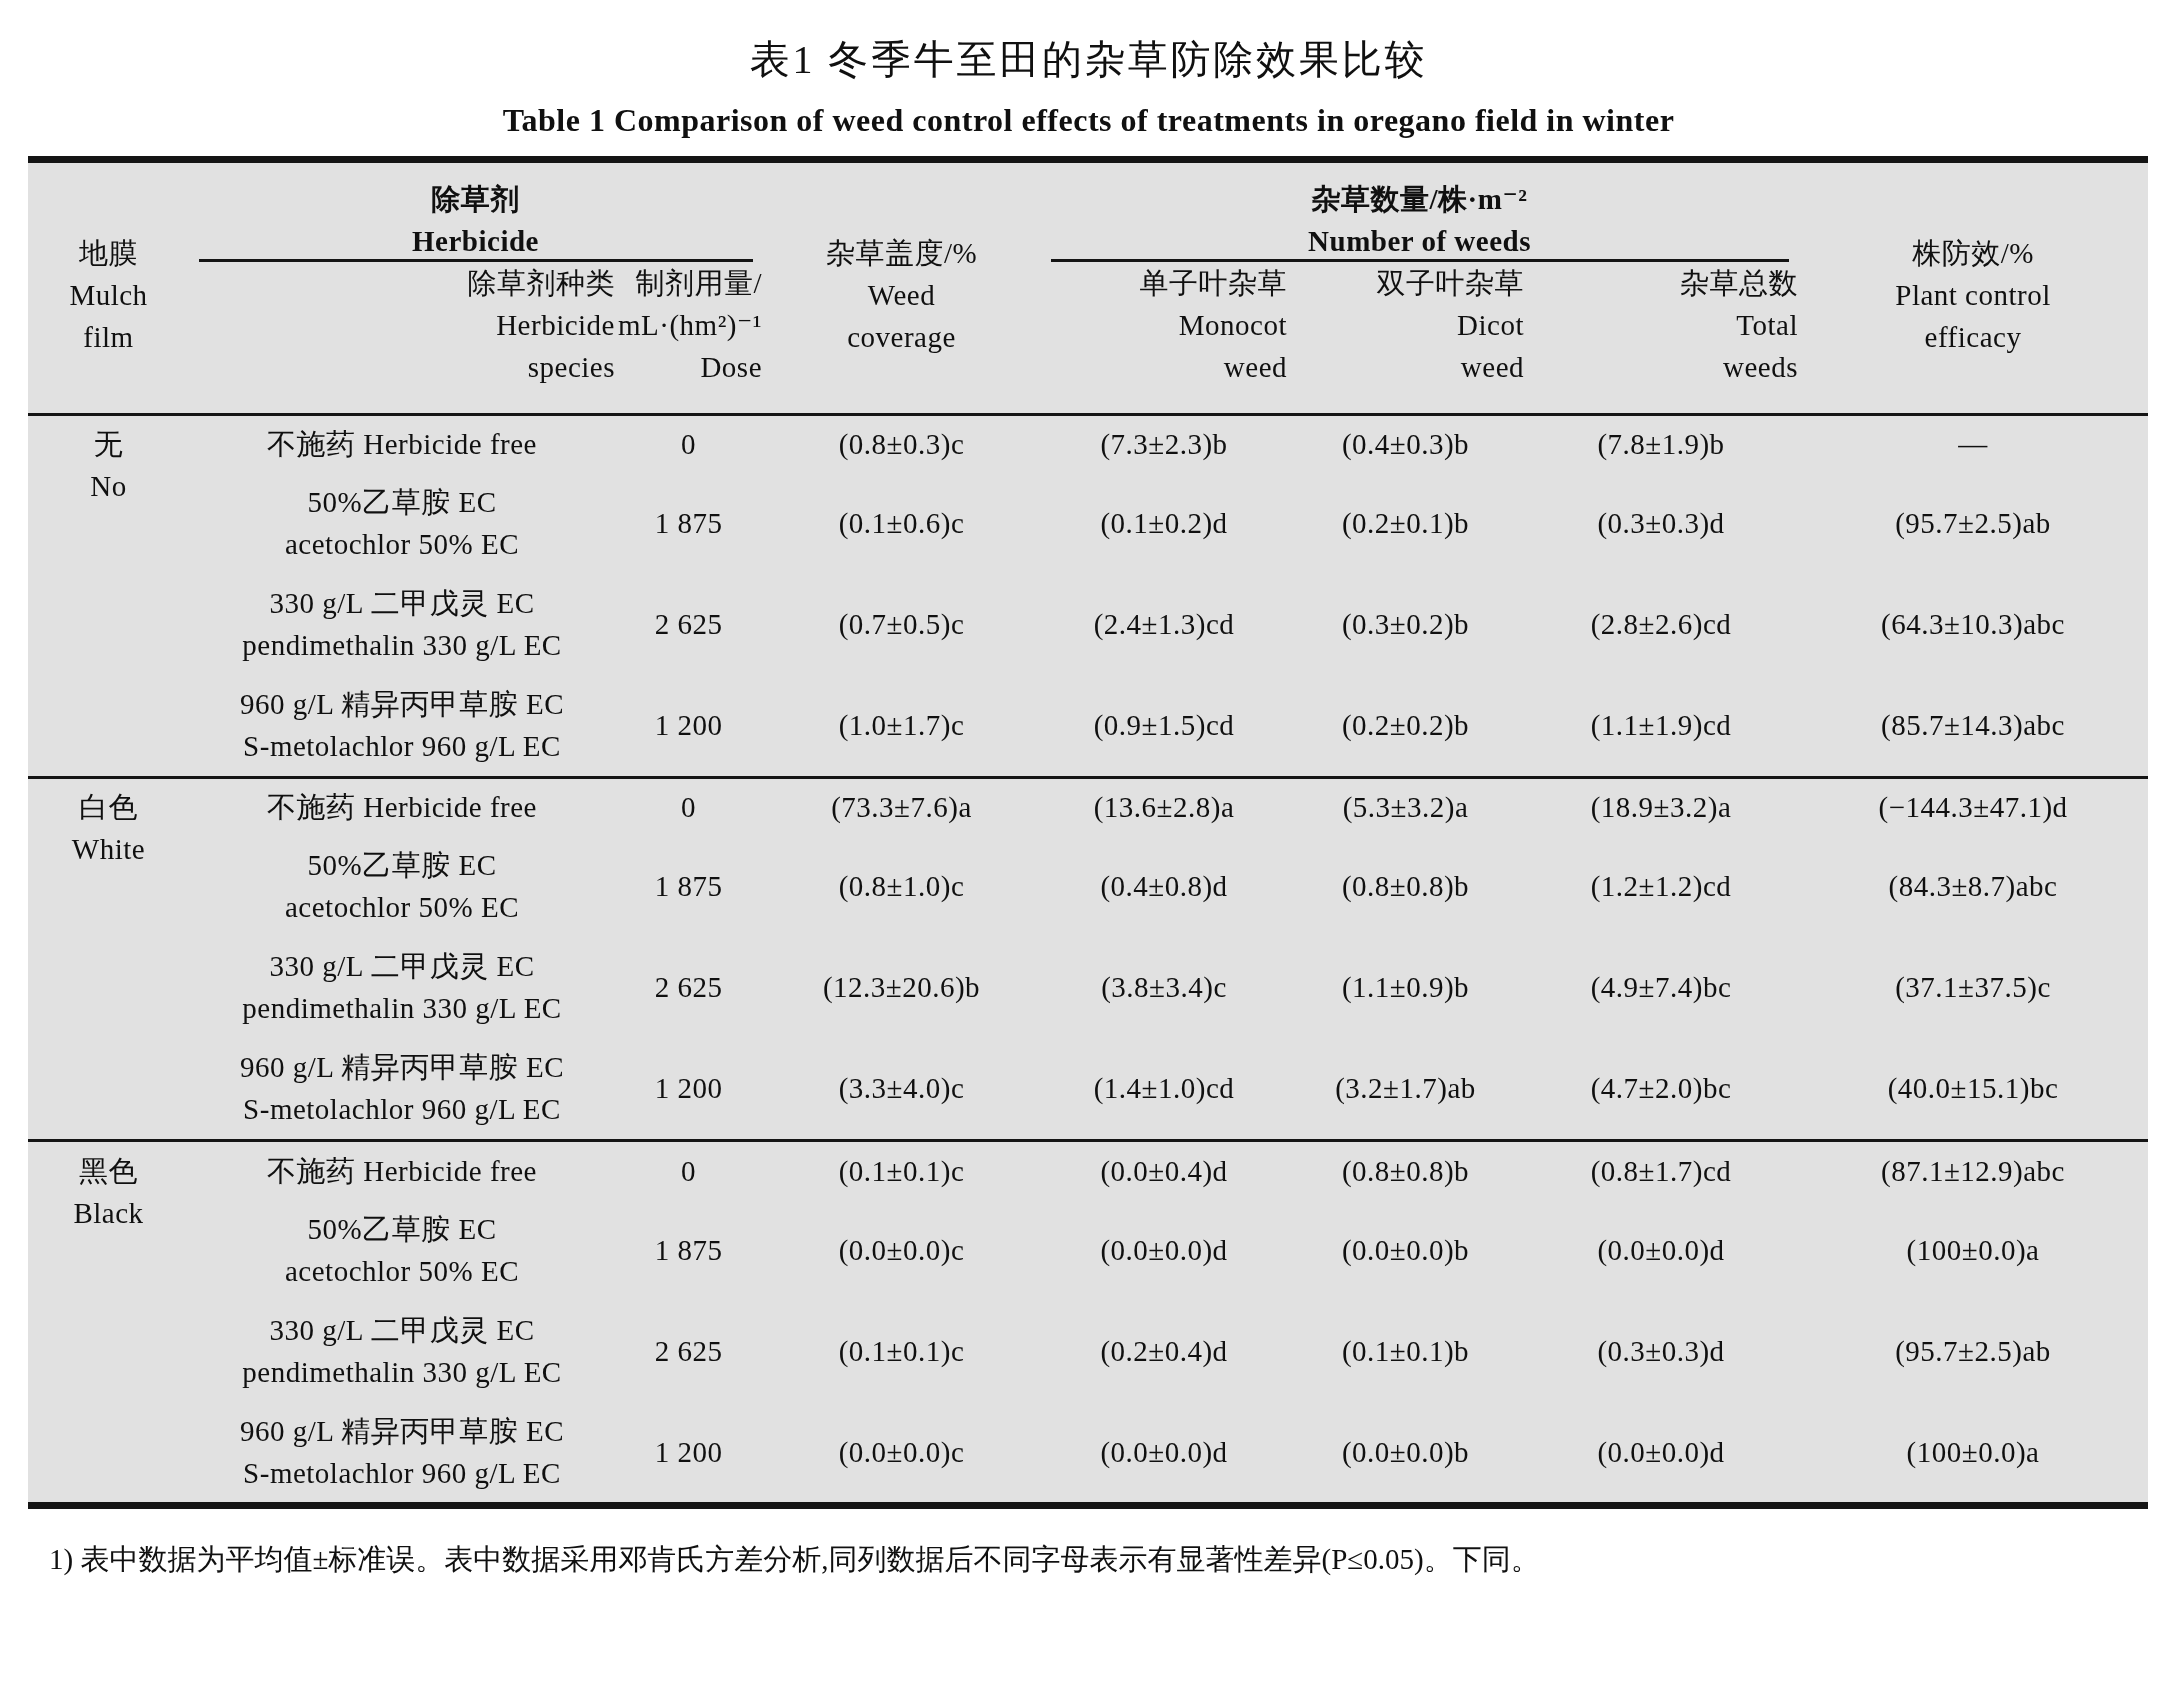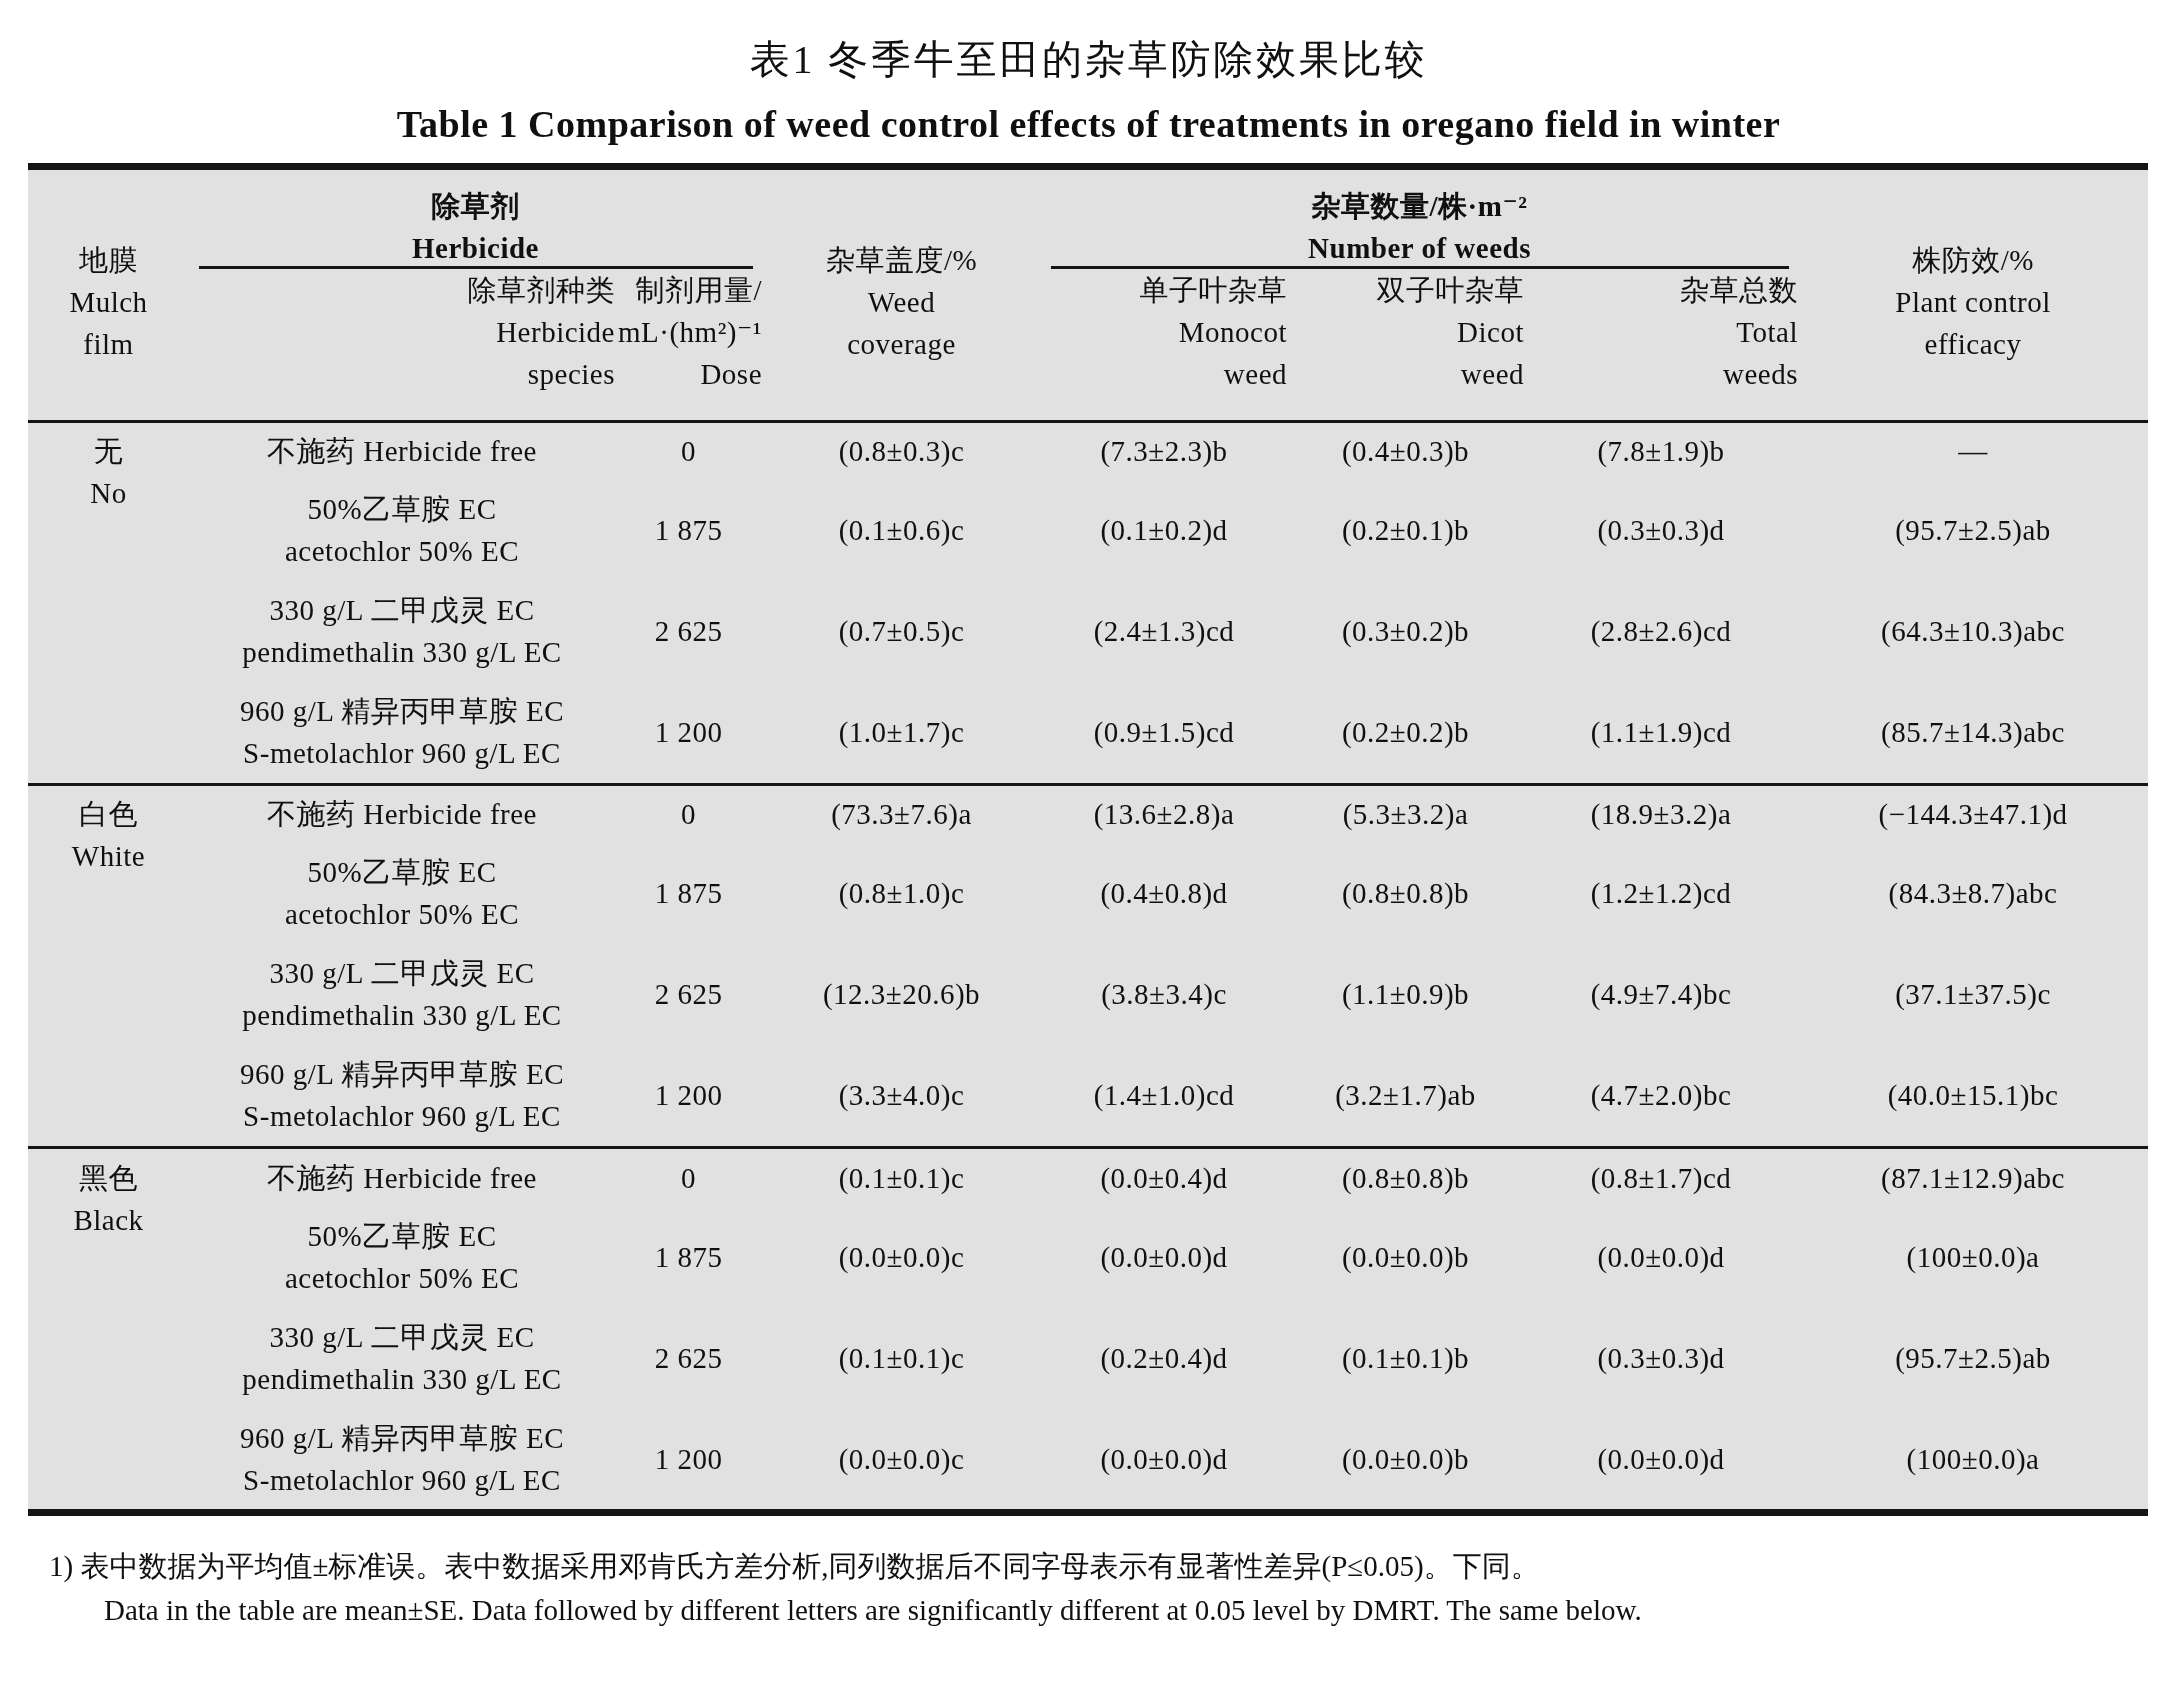--- a/index.html
+++ b/index.html
@@ -7,21 +7,21 @@
     width:2177px; height:1691px;
     background:#ffffff; color:#101010;
     font-family:"Liberation Serif","DejaVu Serif",serif;
     overflow:hidden;
   }
   .title-zh {
     text-align:center; font-weight:normal; font-size:40px;
     letter-spacing:2.8px; padding-top:32px;
   }
   .title-en {
-    text-align:center; font-weight:bold; font-size:38px;
+    text-align:center; font-weight:bold; font-size:32px;
     margin-top:15px; letter-spacing:0.5px;
   }
   table.weed {
     width:2120px; margin:17px 28px 0 28px;
     border-collapse:collapse; table-layout:fixed;
     background:#e1e1e1;
     border-top:7.6px solid #151515;
     border-bottom:7.6px solid #151515;
     font-size:29px;
   }
@@ -233,15 +233,14 @@
       <td>(0.0±0.0)d</td>
       <td>(0.0±0.0)b</td>
       <td>(0.0±0.0)d</td>
       <td>(100±0.0)a</td>
     </tr>
   </tbody>
 </table>
 
 <div class="footnote">
   <div>1) 表中数据为平均值±标准误。表中数据采用邓肯氏方差分析,同列数据后不同字母表示有显著性差异(P≤0.05)。下同。</div>
-  <div class="fn-en">Data in the table are mean±SE. Data followed by different letters are significantly different at 0.05 level by DMRT. The same below.</div>
 </div>
 
 
 </body></html>

